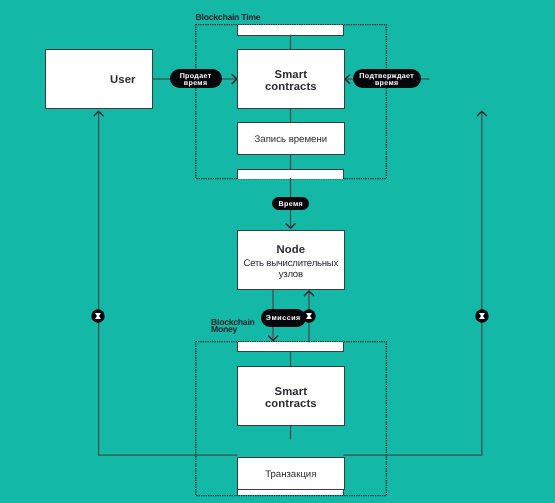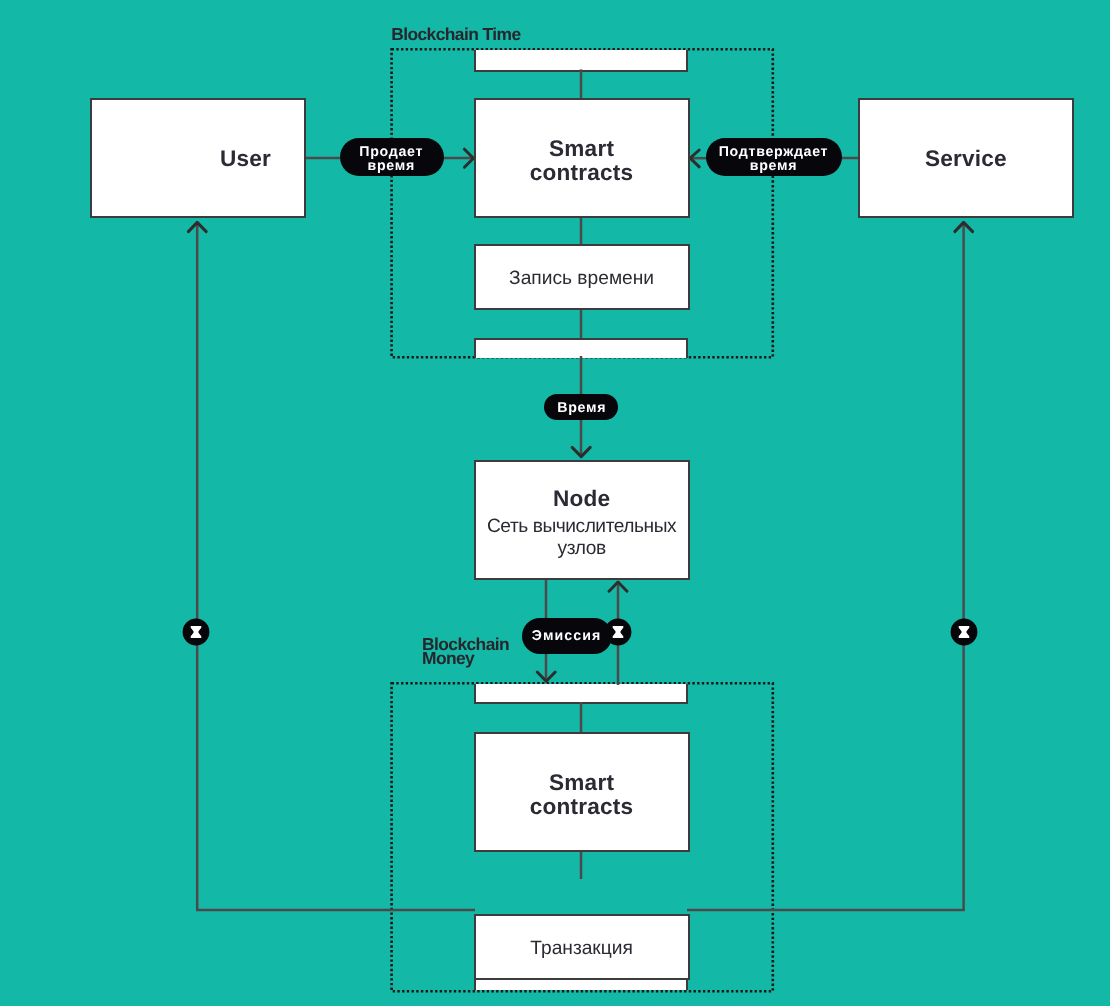--- a/index.html
+++ b/index.html
@@ -92,23 +92,20 @@
 
   <div class="box" style="left:45px;top:48.8px;width:107.6px;height:59.8px;padding-left:48px;">
     <div class="t1">User</div>
   </div>
 
   <div class="box two" style="left:237px;top:48.8px;width:107.6px;height:59.8px;">
     <div class="t1">Smart</div>
     <div class="t1">contracts</div>
   </div>
 
-  <div class="box" style="left:429.3px;top:48.8px;width:107.4px;height:59.8px;">
-    <div class="t1">Service</div>
-  </div>
 
   <div class="box" style="left:237px;top:122px;width:107.6px;height:32.6px;">
     <div class="t2">Запись времени</div>
   </div>
 
   <div class="box" style="left:237px;top:229.9px;width:107.6px;height:59.8px;display:block;">
     <div class="t1" style="position:absolute;left:0;right:0;top:241.1px;text-align:center;top:14px;">Node</div>
     <div class="t2" style="position:absolute;left:-2px;right:-2px;top:28.4px;width:auto;letter-spacing:-0.23px;line-height:10.4px;">Сеть вычислительных узлов</div>
   </div>
 

